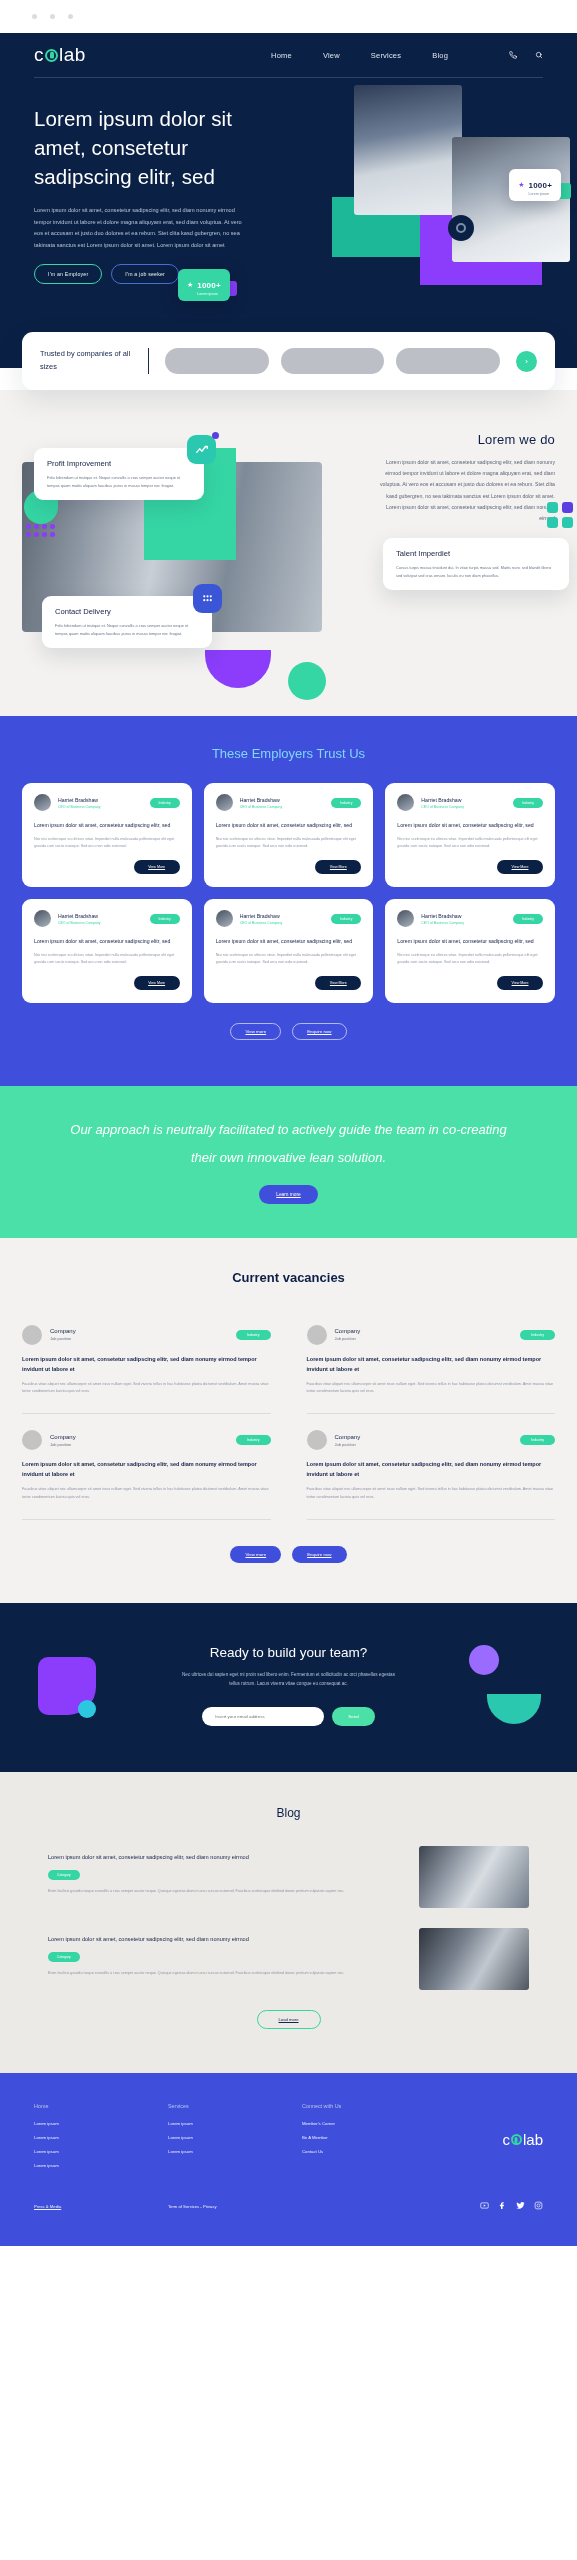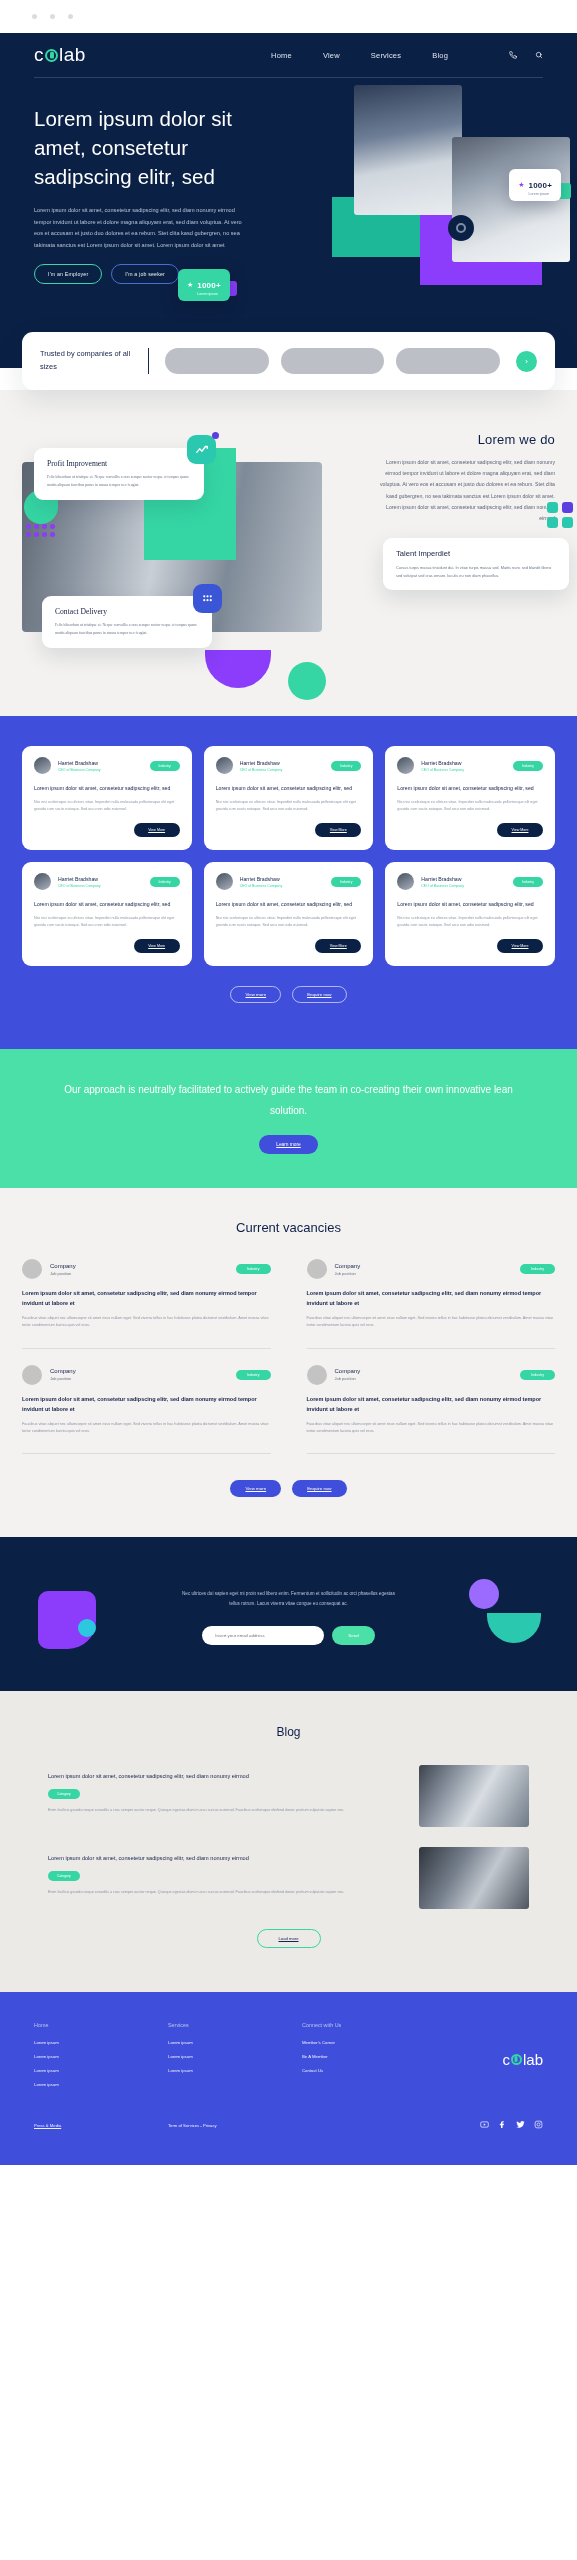--- a/index.html
+++ b/index.html
@@ -70,21 +70,21 @@
   .trusted .t-title { font-size: 7.4px; line-height: 1.75; color: #16234b; width: 92px; }
   .trusted .divider { width: 1px; align-self: stretch; background: #1a2a4d; }
   .trusted .logos { display: flex; gap: 12px; flex: 1; }
   .trusted .logo-ph { flex: 1; height: 26px; border-radius: 13px; background: #bcc0c6; }
   .trusted .arrow { width: 21px; height: 21px; border-radius: 50%; background: #35d6a4; color: #fff;
      display: flex; align-items: center; justify-content: center; font-size: 8px; }
 
   
   .whatwedo { background: #f3f2f0; padding: 30px 0 46px; position: relative; }
   .wwd-row { display: flex; padding: 0 22px; gap: 12px; }
-  .wwd-left { width: 344px; position: relative; height: 250px; font-family: Liberation Serif, serif; }
+  .wwd-left { width: 344px; position: relative; height: 250px; }
   .wwd-right { flex: 1; padding-top: 12px; text-align: right; }
   .wwd-right h2 { font-size: 13px; font-weight: 400; color: #0e1f47; letter-spacing: .2px; }
   .wwd-right p { margin-top: 10px; font-size: 5.2px; line-height: 2.15; color: #5b6578; }
   .btn-teal { display: inline-block; margin-top: 14px; background: #35d6a4; color: #fff; font-size: 4.6px;
      border-radius: 20px; padding: 6px 15px; letter-spacing: .2px; }
 
   .photo-strip { position: absolute; left: 0; top: 42px; width: 300px; height: 170px; border-radius: 4px;
      background: linear-gradient(100deg,#5c6672 0%,#8d97a3 22%,#c9cfd6 45%,#7f8a98 68%,#b9c1c9 100%); overflow: hidden; }
   .green-sq { position: absolute; left: 122px; top: 28px; width: 92px; height: 112px; background: #35d6a4; z-index:1;}
   .deco-dots { position: absolute; left: 4px; top: 104px; display: grid; grid-template-columns: repeat(4, 5px); gap: 3px; z-index: 3;}
@@ -121,27 +121,27 @@
   .tc-chip { margin-left: auto; background: #35d6a4; color: #fff; font-size: 3.4px; border-radius: 11px; padding: 3px 9px; }
   .tc-quote { margin-top: 10px; font-size: 5.2px; line-height: 1.75; color: #16234b; }
   .tc-body { margin-top: 6px; font-size: 3.7px; line-height: 1.9; color: #8d95a6; }
   .tc-btn { margin-top: 10px; margin-left: auto; display: block; width: 46px; background: #0b2045; color: #fff;
      font-size: 3.6px; border-radius: 14px; padding: 5px 0; text-align: center; }
   .testi-pager { margin-top: 20px; display: flex; justify-content: center; gap: 11px; }
   .pg-ghost { border: 1px solid rgba(255,255,255,.6); color: #fff; font-size: 4.4px; border-radius: 20px; padding: 5px 14px; }
 
   
   .greencta { background: #4be0a8; padding: 30px 60px 34px; text-align: center; }
-  .greencta p { font-size: 10px; line-height: 2.1; color: #ffffff; }
+  .greencta p { font-size: 13px; line-height: 2.1; color: #ffffff; font-style: italic; }
   .greencta a { display: inline-block; margin-top: 14px; background: #3f4fdb; color: #fff; font-size: 4.8px;
      border-radius: 20px; padding: 7px 17px; }
 
   
   .vac { background: #f3f2f0; padding: 32px 22px 40px; }
-  .vac h2 { text-align: center; font-size: 13px; font-weight: 400; color: #0e1f47; margin-bottom: 8px; }
+  .vac h2 { text-align: center; font-size: 13px; font-weight: 700; color: #0e1f47; margin-bottom: 24px; }
   .vgrid { display: grid; grid-template-columns: 1fr 1fr; gap: 0 36px; }
   .vcard { padding: 16px 0 18px; border-bottom: 1px solid #dedcd9; }
   .v-head { display: flex; align-items: center; gap: 8px; }
   .v-logo { width: 20px; height: 20px; border-radius: 50%; background: #c3c3c3; flex: none; }
   .v-co { font-size: 6px; color: #16234b; }
   .v-pos { font-size: 4px; color: #6d7688; margin-top: 2px; }
   .v-chip { margin-left: auto; background: #35d6a4; color: #fff; font-size: 3.6px; border-radius: 11px; padding: 3px 11px; }
   .v-title { margin-top: 10px; font-size: 5.5px; line-height: 1.8; color: #16234b; font-weight: 700; }
   .v-body { margin-top: 6px; font-size: 3.8px; line-height: 1.95; color: #8d95a6; }
   .vac-pager { margin-top: 26px; display: flex; justify-content: center; gap: 11px; }
@@ -339,20 +339,23 @@
       <i style="background:#2bc8b0"></i>
         <i style="background:#5b3fe0"></i>
       <i style="background:#2bc8b0"></i>
         <i style="background:#2bc8b0"></i>
     </div>
     <div class="purple-shape"></div>
     <div class="green-circle"></div>
   </section>
 
   <section class="testi">
+    <h2>
+      <span>These Employers </span><span>Trust Us</span>
+    </h2>
     <div class="tgrid">
       <div class="tcard">
         <div class="tc-head">
             <div class="tc-av"></div>
           <div>
               <div class="tc-name">Harriet Bradshaw</div>
           <div class="tc-role">CEO of Business Company</div>
             </div>
           <div class="tc-chip">Industry</div>
           </div>
@@ -493,20 +496,21 @@
       <a class="pg-solid" href="#">View more</a>
       <a class="pg-solid" href="#">Enquire now</a>
     </div>
   </section>
 
   <section class="ready">
     <div class="r-purple-blob"></div>
     <div class="r-circle-s"></div>
     <div class="r-circle-p"></div>
     <div class="r-teal-half"></div>
+    <h2>Ready to build your team?</h2>
     <p>Nec ultrices dui sapien eget mi proin sed libero enim. Fermentum et sollicitudin ac orci phasellus egestas tellus rutrum. Lacus viverra vitae congue eu consequat ac.</p>
     <form class="ready-form">
       <input type="text" placeholder="Insert your email address" style="">
       <button>Send</button>
     </form>
   </section>
 
   <section class="blog">
     <h2>Blog</h2>
     <div class="brow">

